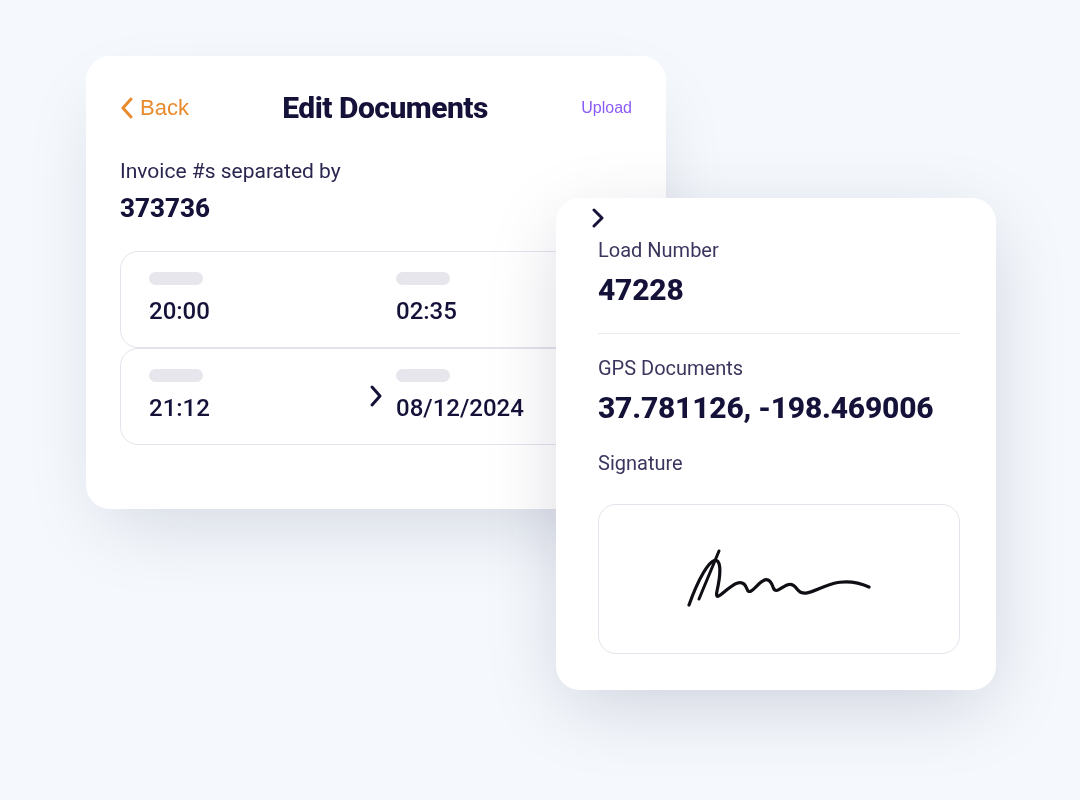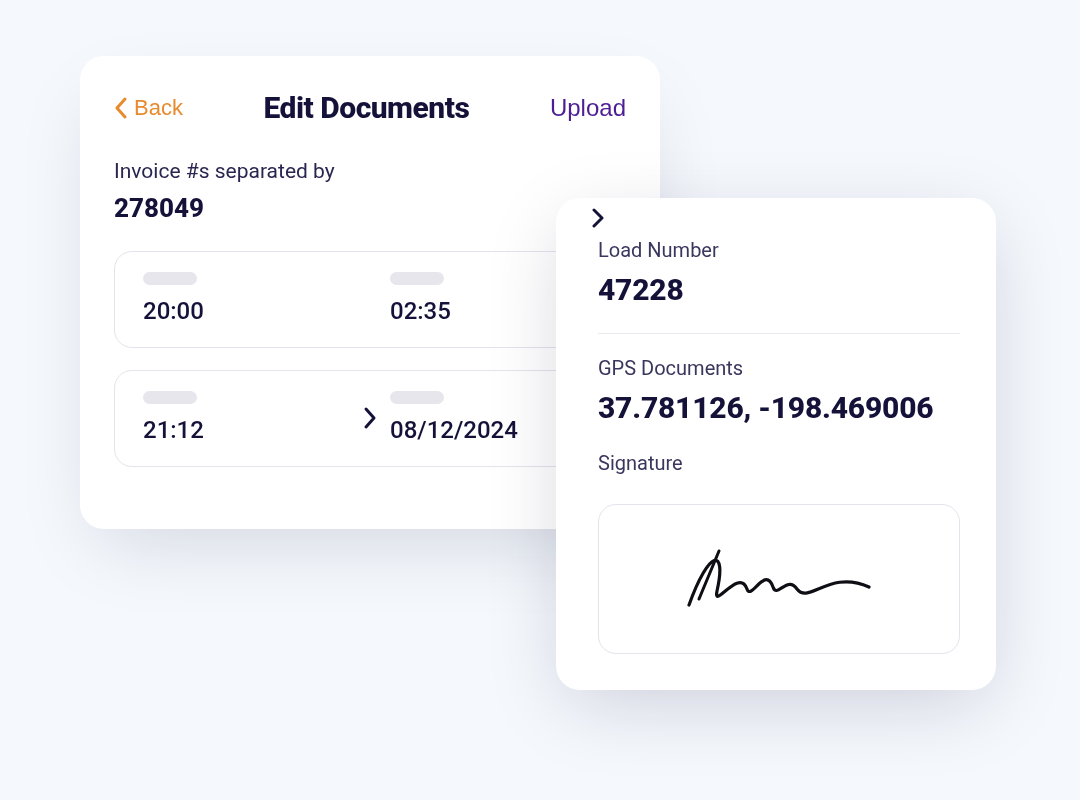--- a/index.html
+++ b/index.html
@@ -13,26 +13,26 @@
   }
   .stage {
     position: relative;
     width: 1080px;
     height: 800px;
   }
 
   
   .card-edit {
     position: absolute;
-    left: 80px;
+    left: 86px;
     top: 56px;
     width: 580px;
     background: #FFFFFF;
     border-radius: 24px;
-    padding: 34px 34px 40px 34px;
+    padding: 34px 34px 64px 34px;
     box-shadow: 0 30px 80px -20px rgba(15, 18, 60, 0.15);
   }
   .card-edit-header {
     display: flex;
     align-items: center;
     justify-content: space-between;
     margin-bottom: 34px;
   }
   .back-btn {
     display: flex;
@@ -50,43 +50,42 @@
     align-items: center;
     justify-content: center;
   }
   .title {
     font-size: 30px;
     font-weight: 800;
     letter-spacing: -0.5px;
     color: #15123A;
   }
   .upload-btn {
-    color: #4c1d95;
-    font-size: 24px;
+    color: #8b5cf6;
+    font-size: 16px;
     font-weight: 500;
     cursor: pointer;
     background: none;
     border: none;
   }
   .invoice-label {
     font-size: 21px;
     color: #2A2650;
     margin-bottom: 10px;
   }
   .invoice-value {
     font-size: 26px;
     font-weight: 800;
     color: #15123A;
     margin-bottom: 28px;
   }
   .row-card {
     border: 1px solid #E3E3EC;
     border-radius: 18px;
     padding: 20px 28px 22px 28px;
-    margin-bottom: 22px;
   }
   .row-inner {
     display: grid;
     grid-template-columns: 1fr 40px 1fr;
     align-items: end;
     column-gap: 0;
   }
   .row-inner.two {
     grid-template-columns: 1fr 1fr;
     column-gap: 40px;
@@ -170,21 +169,21 @@
             <path d="M11 2 L3 11 L11 20" stroke="#E88A2E" stroke-width="3" stroke-linecap="round" stroke-linejoin="round"></path>
           </svg>
         </span>
         <span>Back</span>
       </button>
       <div class="title">Edit Documents</div>
       <button class="upload-btn">Upload</button>
     </div>
 
     <div class="invoice-label">Invoice #s separated by</div>
-    <div class="invoice-value">278049</div>
+    <div class="invoice-value">373736</div>
 
     <div class="row-card">
       <div class="row-inner two">
         <div class="cell">
           <div class="ph"></div>
           <div class="cell-value">20:00</div>
         </div>
         <div class="cell">
           <div class="ph"></div>
           <div class="cell-value">02:35</div>

